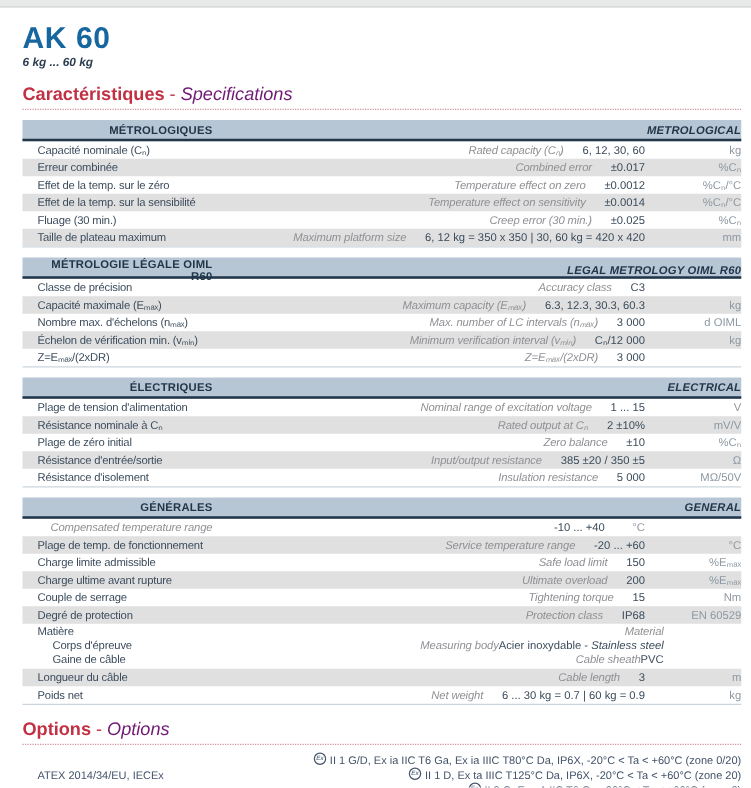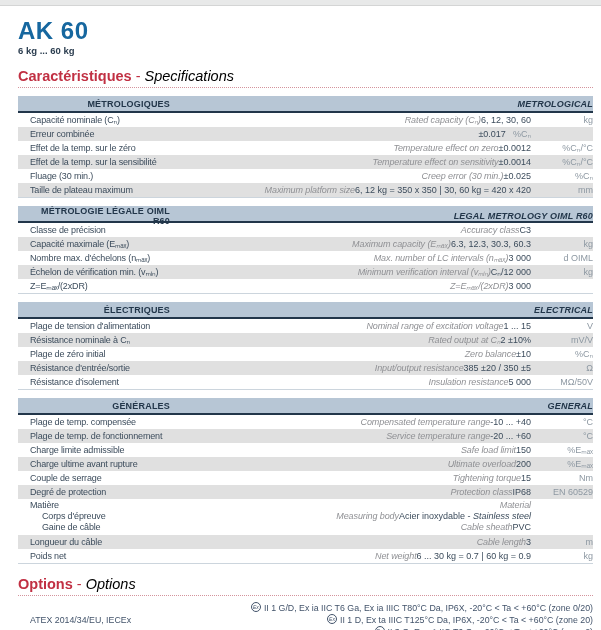--- a/index.html
+++ b/index.html
@@ -8,42 +8,42 @@
     font-family:"Liberation Sans", sans-serif;
     color:#3c4c5c; overflow:hidden; position:relative;
   }
   .topstrip{height:5px;background:#e8e9e9;border-bottom:1px solid #d4d5d5;}
   .content{padding:0 8px 0 18px;}
 
   .doc-title{
     margin-top:12px;font-size:24px;line-height:26px;font-weight:bold;
     color:var(--blue,#16679f);letter-spacing:.5px;
   }
-  .doc-subtitle{font-size:9.5px;line-height:11px;font-weight:bold;color:#2c3e50;margin-top:1px;}
+  .doc-subtitle{font-size:9.5px;line-height:11px;font-weight:bold;color:#2c3e50;margin-top:1px;font-style:italic;}
 
   .section-heading{
     margin-top:12px;font-size:14.5px;line-height:16px;color:var(--red,#c13043);
     padding-bottom:3px;border-bottom:1px dotted #d4939c;
   }
   .section-heading .fr{font-weight:bold;}
-  .section-heading .en{font-style:italic;color:#000000;}
+  .section-heading .en{font-style:italic;color:#701a75;}
 
   .spec-table{margin-top:8px;border-bottom:1px solid #ccd5dd;margin-bottom:5px;}
   .t-header{
     display:grid;grid-template-columns:140px 1fr;align-items:center;
     background:#b7c6d5;height:15px;padding-left:12px;
     border-bottom:2px solid #22364a;
     font-size:9px;font-weight:bold;color:#22364a;letter-spacing:.2px;text-align:right;
   }
   .t-header .en{font-style:italic;}
 
   .row{
     display:grid;grid-template-columns:140px 1fr auto 62px;
     align-items:center;height:14px;padding-left:12px;
-    font-size:9px;line-height:14px;
+    font-size:9px;line-height:14px;gap:15px;
   }
   .row.shaded{background:#e0e0e0;}
   .cell-fr{color:#3c4c5c;white-space:nowrap;overflow:visible;letter-spacing:-.15px;}
   .cell-en{color:#8f9094;font-style:italic;white-space:nowrap;letter-spacing:-.1px;text-align:right;}
   .cell-val{color:#3c4c5c;text-align:right;white-space:nowrap;}
   .cell-val i{font-style:italic;}
   .cell-unit{color:#8d98a2;padding-left:7px;white-space:nowrap;text-align:right;}
 
   .row.group{height:auto;padding-top:1px;padding-bottom:2px;display:block;}
   .row.group .gline{
@@ -82,20 +82,21 @@
           <span class="en">METROLOGICAL</span>
         </div>
         <div class="row">
           <span class="cell-fr">Capacité nominale (Cₙ)</span>
           <span class="cell-en">Rated capacity (Cₙ)</span>
           <span class="cell-val">6, 12, 30, 60</span>
           <span class="cell-unit">kg</span>
         </div>
         <div class="row shaded">
           <span class="cell-fr">Erreur combinée</span>
+          <span class="cell-en">Combined error</span>
           <span class="cell-val">±0.017</span>
           <span class="cell-unit">%Cₙ</span>
         </div>
         <div class="row">
           <span class="cell-fr">Effet de la temp. sur le zéro</span>
           <span class="cell-en">Temperature effect on zero</span>
           <span class="cell-val">±0.0012</span>
           <span class="cell-unit">%Cₙ/°C</span>
         </div>
         <div class="row shaded">
@@ -188,21 +189,20 @@
           <span class="cell-val">5 000</span>
           <span class="cell-unit">MΩ/50V</span>
         </div>
       </div>
       <div class="spec-table">
         <div class="t-header">
           <span class="fr">GÉNÉRALES</span>
           <span class="en">GENERAL</span>
         </div>
         <div class="row">
-          <span class="cell-fr">Plage de temp. compensée</span>
           <span class="cell-en">Compensated temperature range</span>
           <span class="cell-val">-10 ... +40</span>
           <span class="cell-unit">°C</span>
         </div>
         <div class="row shaded">
           <span class="cell-fr">Plage de temp. de fonctionnement</span>
           <span class="cell-en">Service temperature range</span>
           <span class="cell-val">-20 ... +60</span>
           <span class="cell-unit">°C</span>
         </div>

